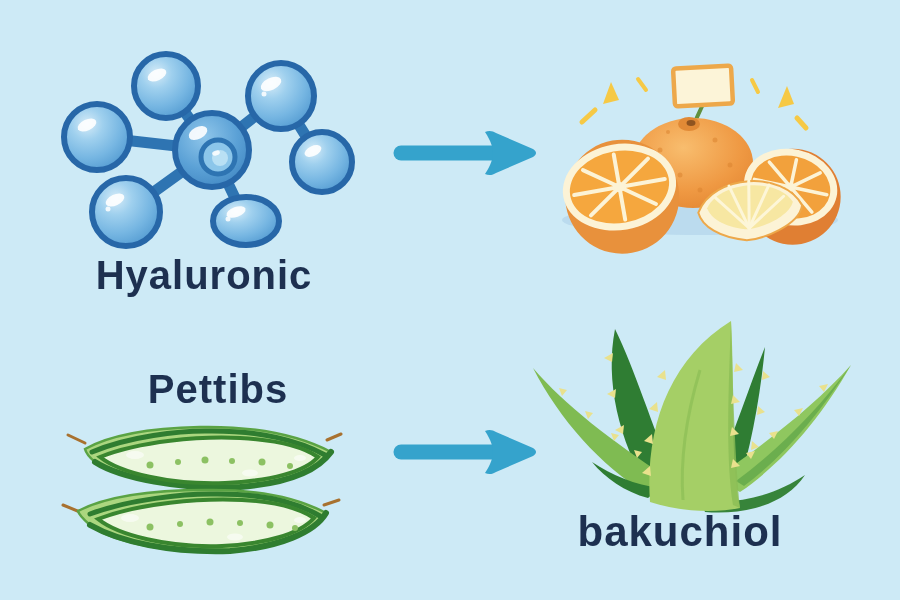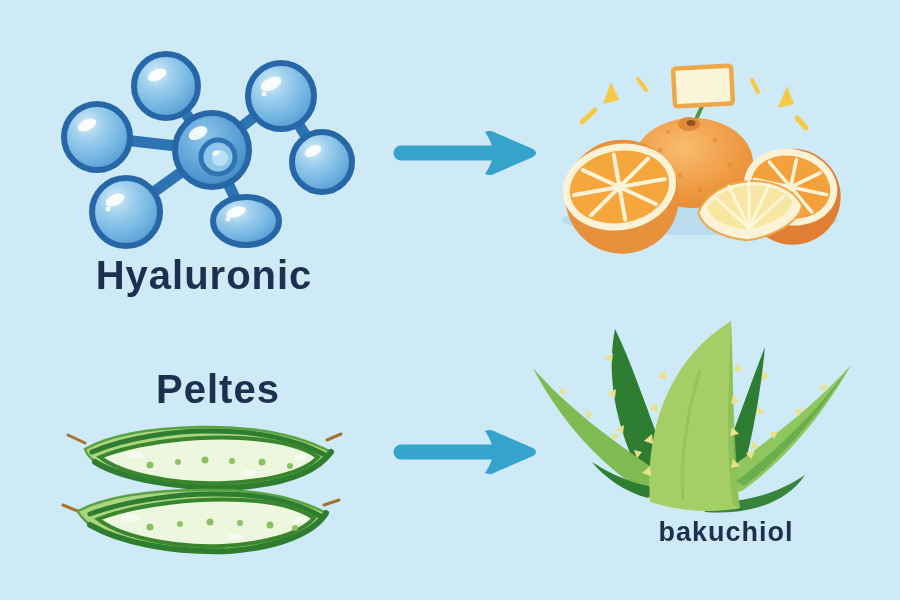--- a/index.html
+++ b/index.html
@@ -269,15 +269,15 @@
           <path d="M651 476 l -9 -3 l 8 -7 z"></path>
         <path d="M734 372 l 9 -2 l -7 -7 z"></path>
           <path d="M731 404 l 9 -2 l -7 -7 z"></path>
           <path d="M730 436 l 9 -2 l -7 -7 z"></path>
           <path d="M731 468 l 9 -2 l -7 -7 z"></path>
       </g>
     </g>
   </svg>
 
   <div class="label" style="left:204px;top:275px;font-size:40px">Hyaluronic</div>
-  <div class="label" style="left:218px;top:389px;font-size:40px">Peltes</div>
-  <div class="label" style="left:726px;top:532px;font-size:27px">bakuchiol</div>
+  <div class="label" style="left:218px;top:389px;font-size:40px">Pettibs</div>
+  <div class="label" style="left:680px;top:532px;font-size:42px">bakuchiol</div>
 </div>
 
 </body></html>

